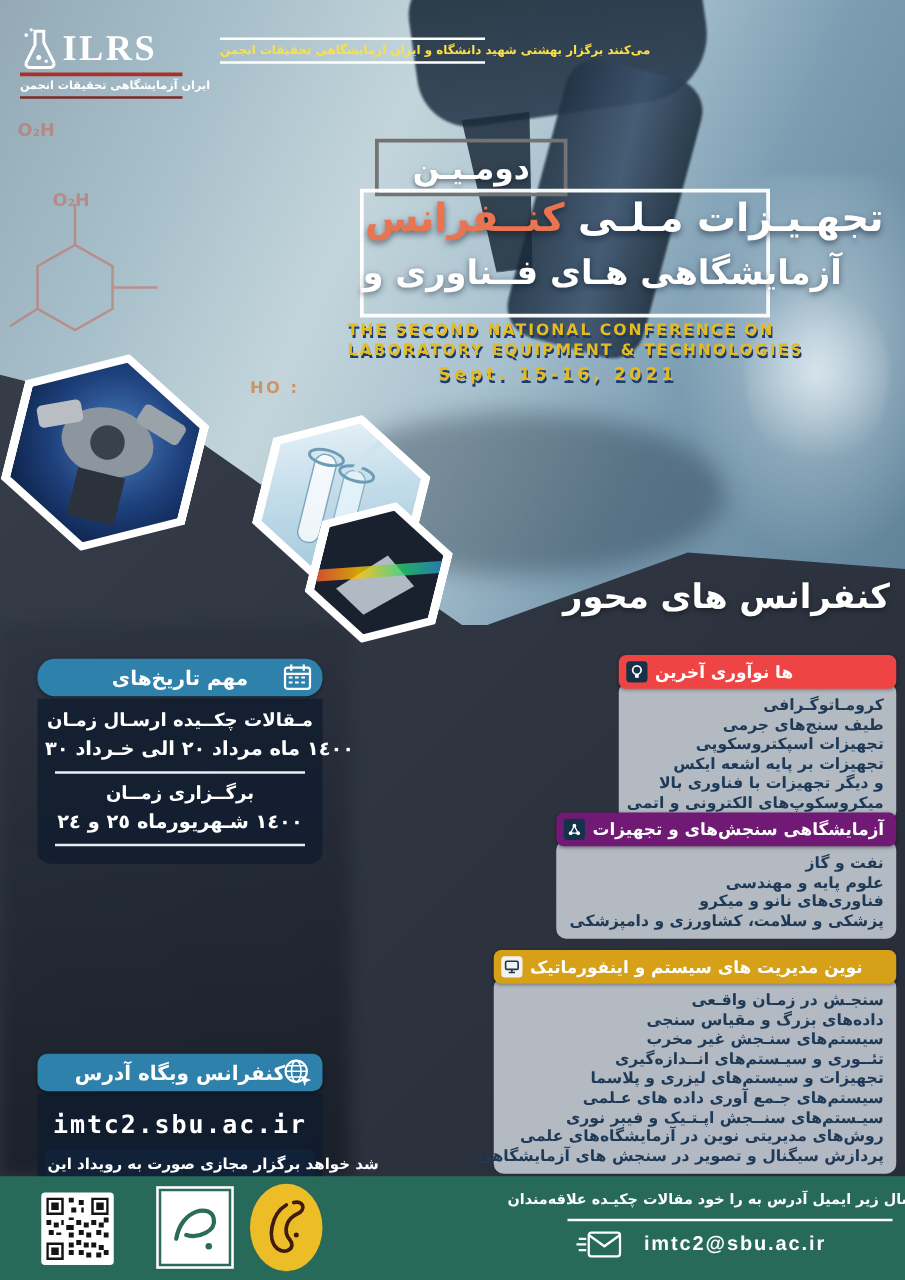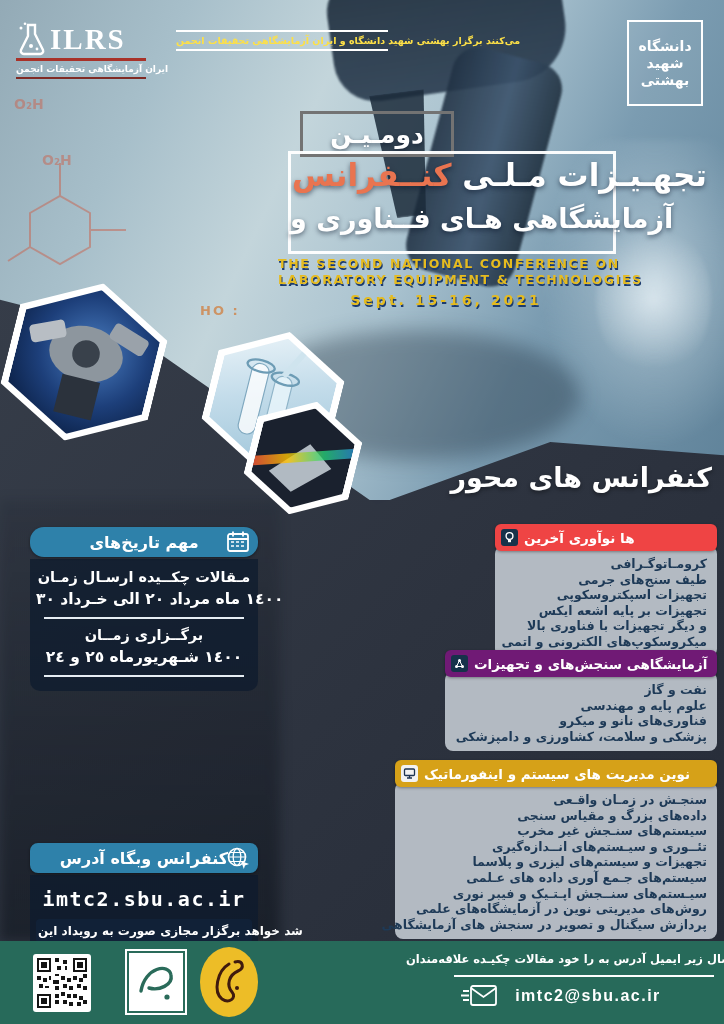--- a/index.html
+++ b/index.html
@@ -191,25 +191,20 @@
     <div class="ilrs-fa" dir="ltr">انجمن ‎تحقیقات ‎آزمایشگاهی ‎ایران</div>
     <div class="ilrs-line2"></div>
   </div>
 
   <div class="abs banner">
     <div class="banner-rule"></div>
     <div class="banner-text" dir="ltr">انجمن ‎تحقیقات ‎آزمایشگاهی ‎ایران ‎و ‎دانشگاه ‎شهید ‎بهشتی ‎برگزار ‎می‌کنند</div>
     <div class="banner-rule"></div>
   </div>
 
-  <div class="abs sbu-logo">
-    <span>دانشگاه</span>
-    <span>شهید</span>
-    <span>بهشتی</span>
-  </div>
 
   <div class="abs ordinal-box">دومـیـن</div>
   <div class="abs title-frame"></div>
   <div class="abs title-l1" dir="ltr">
     <span class="hl">کنــفرانس</span>
     <span dir="ltr">مـلـی ‎تجهـیـزات</span>
   </div>
   <div class="abs title-l2" dir="ltr">و ‎فــناوری ‎هـای ‎آزمایشگاهی</div>
   <div class="abs en-line en1">THE SECOND NATIONAL CONFERENCE ON</div>
   <div class="abs en-line en2">LABORATORY EQUIPMENT  &amp; TECHNOLOGIES</div>

